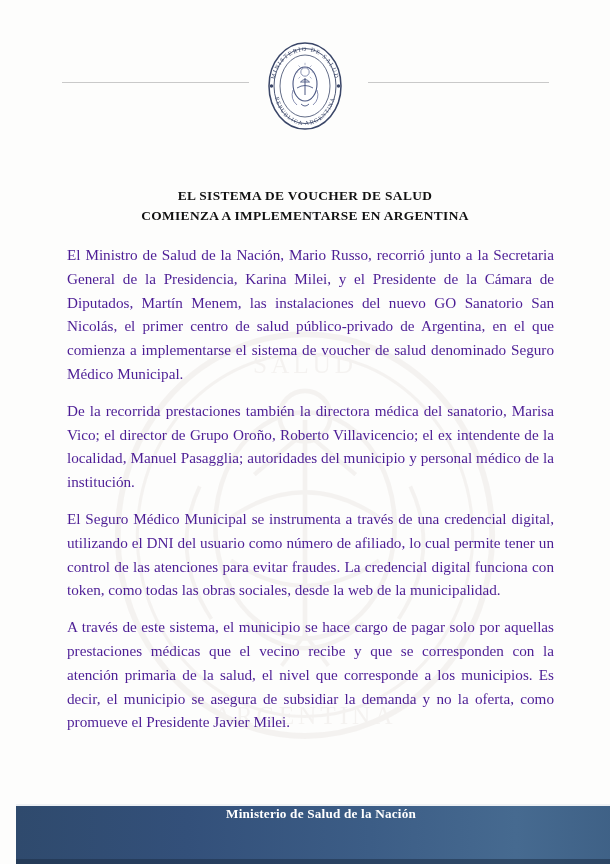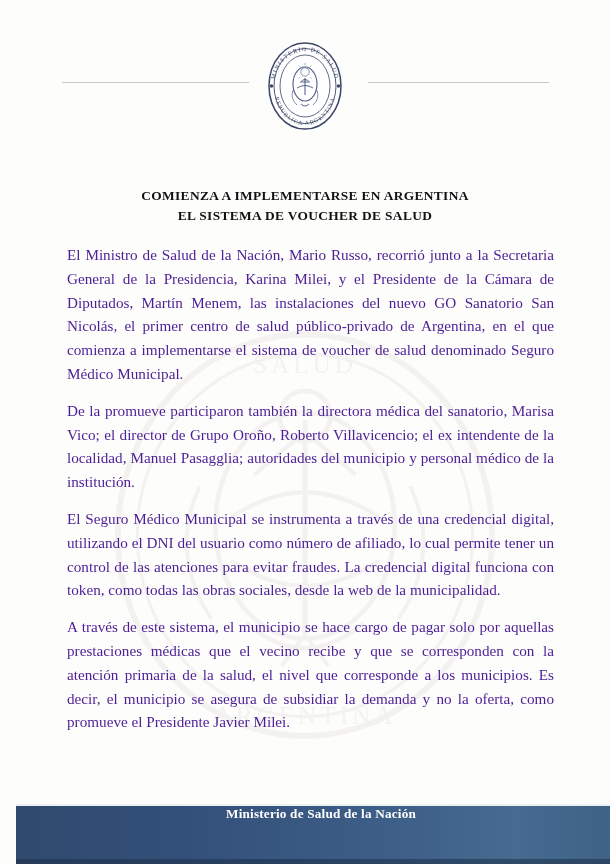--- a/index.html
+++ b/index.html
@@ -209,27 +209,27 @@
           <textPath href="#arcTop" startOffset="50%" text-anchor="middle">MINISTERIO DE SALUD</textPath>
         </text>
         <text font-family="Liberation Serif, serif" font-size="5.8" fill="#3a4668" letter-spacing="1.1">
           <textPath href="#arcBot" startOffset="50%" text-anchor="middle">REPUBLICA ARGENTINA</textPath>
         </text>
       </svg>
     </div>
   </div>
 
   <div class="title-block">
+    <div class="title-line">EL SISTEMA DE VOUCHER DE SALUD</div>
     <div class="title-line">COMIENZA A IMPLEMENTARSE EN ARGENTINA</div>
-    <div class="title-line">EL SISTEMA DE VOUCHER DE SALUD</div>
   </div>
 
   <div class="content">
     <p class="para">El Ministro de Salud de la Nación, Mario Russo, recorrió junto a la Secretaria General de la Presidencia, Karina Milei, y el Presidente de la Cámara de Diputados, Martín Menem, las instalaciones del nuevo GO Sanatorio San Nicolás, el primer centro de salud público-privado de Argentina, en el que comienza a implementarse el sistema de voucher de salud denominado Seguro Médico Municipal.</p>
-    <p class="para">De la promueve participaron también la directora médica del sanatorio, Marisa Vico; el director de Grupo Oroño, Roberto Villavicencio; el ex intendente de la localidad, Manuel Pasagglia; autoridades del municipio y personal médico de la institución.</p>
+    <p class="para">De la recorrida prestaciones también la directora médica del sanatorio, Marisa Vico; el director de Grupo Oroño, Roberto Villavicencio; el ex intendente de la localidad, Manuel Pasagglia; autoridades del municipio y personal médico de la institución.</p>
     <p class="para">El Seguro Médico Municipal se instrumenta a través de una credencial digital, utilizando el DNI del usuario como número de afiliado, lo cual permite tener un control de las atenciones para evitar fraudes. La credencial digital funciona con token, como todas las obras sociales, desde la web de la municipalidad.</p>
     <p class="para">A través de este sistema, el municipio se hace cargo de pagar solo por aquellas prestaciones médicas que el vecino recibe y que se corresponden con la atención primaria de la salud, el nivel que corresponde a los municipios. Es decir, el municipio se asegura de subsidiar la demanda y no la oferta, como promueve el Presidente Javier Milei.</p>
   </div>
 
   <div class="footer">
     <div class="footer-strip"></div>
     <div class="footer-text">Ministerio de Salud de la Nación</div>
   </div>
 
 </div>

